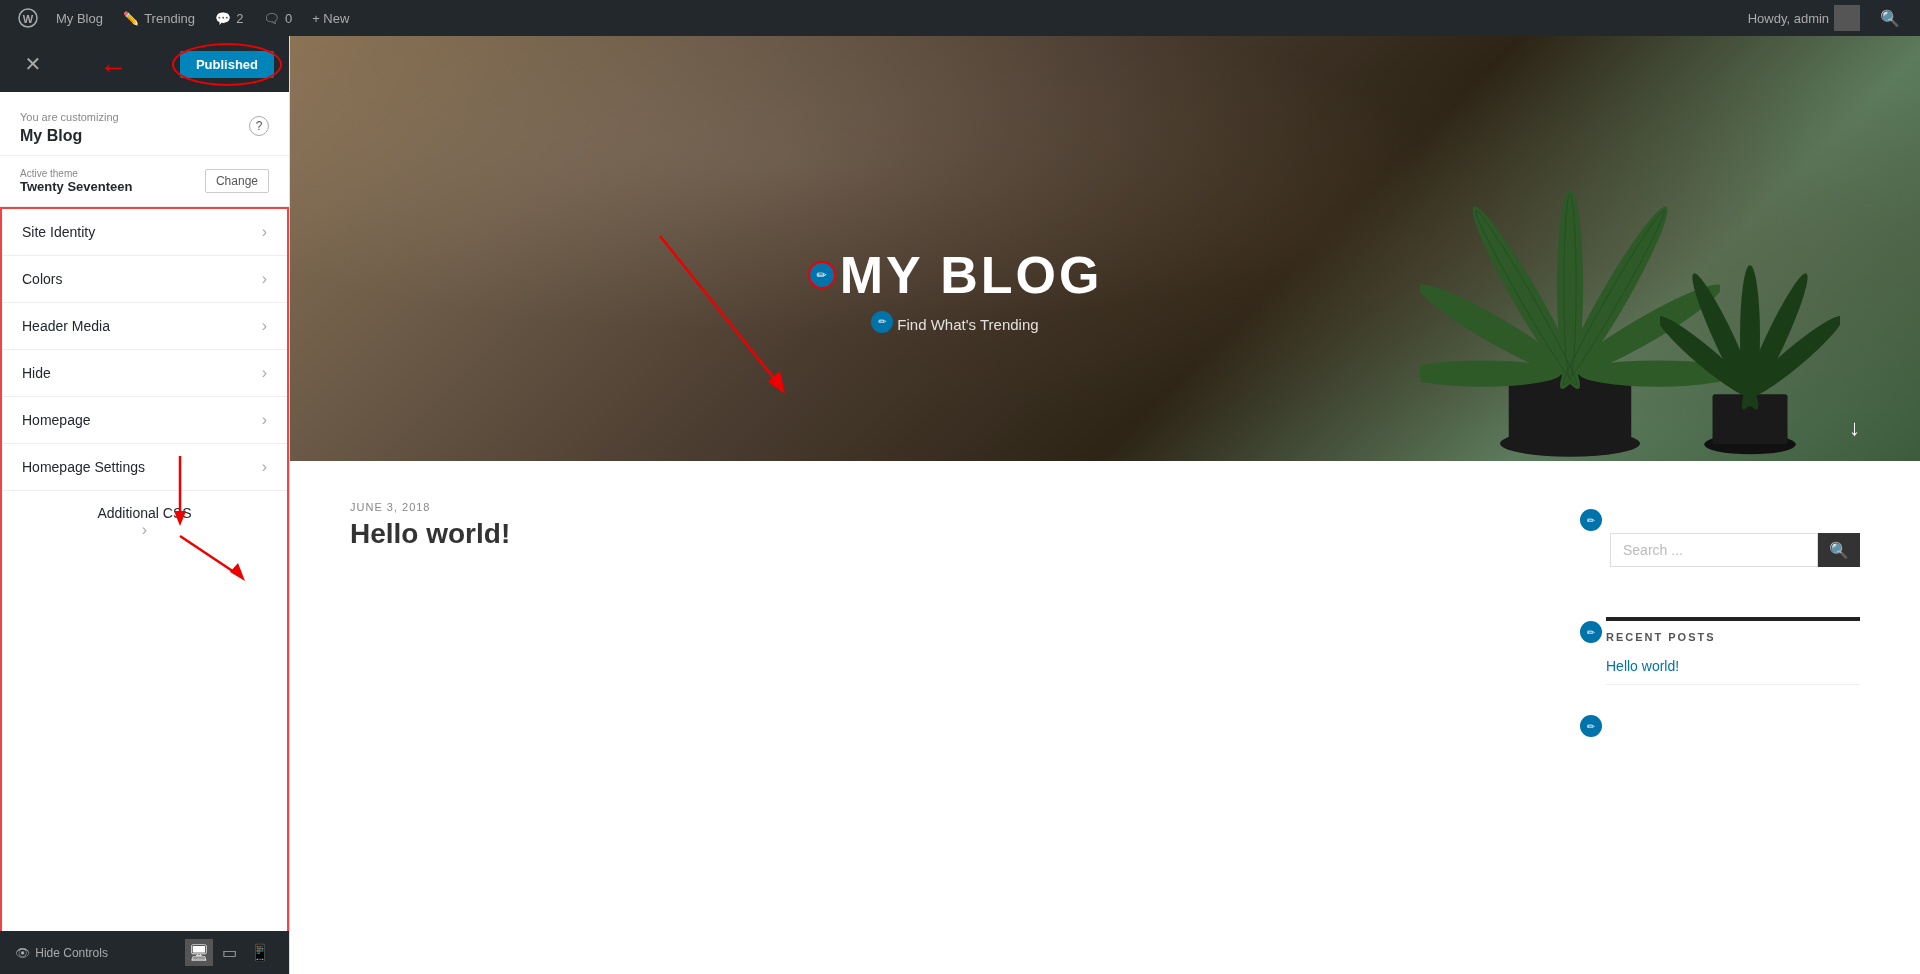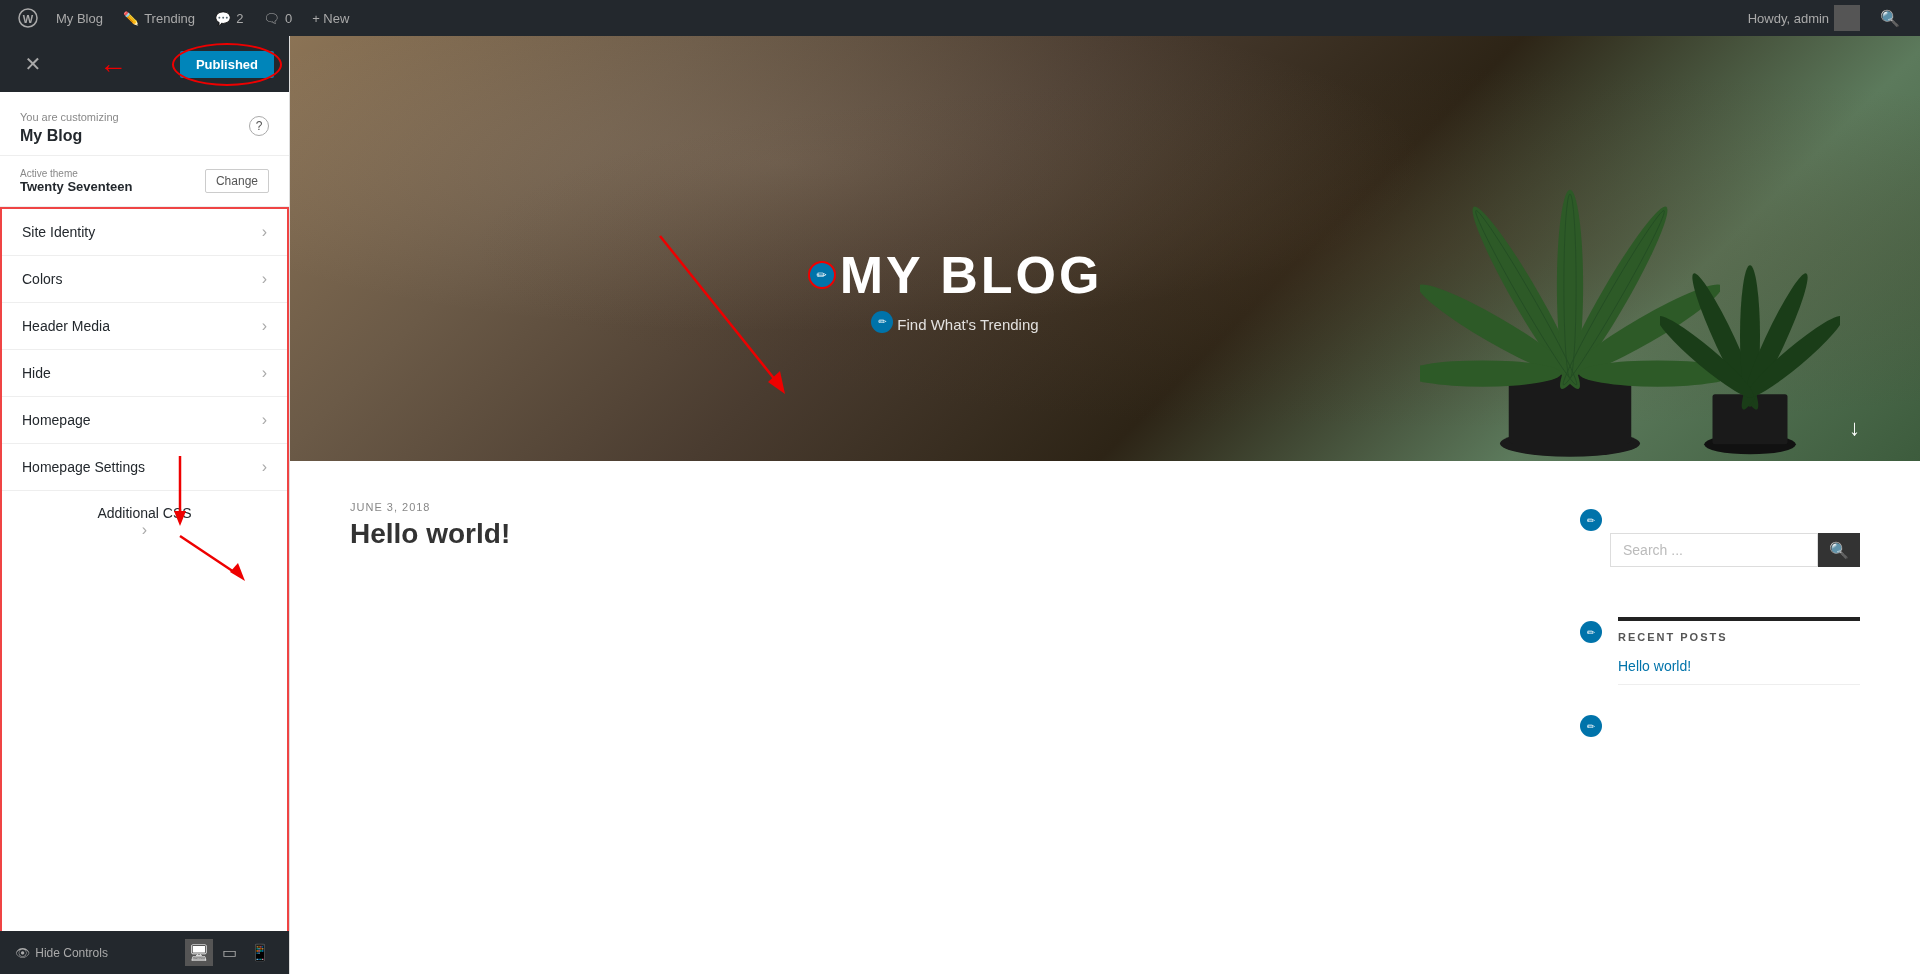--- a/index.html
+++ b/index.html
@@ -570,21 +570,21 @@
           <div style="position:relative; display:flex; align-items:flex-start; margin-bottom:20px;">
             <div class="edit-pencil-icon-small" style="margin-top:8px; flex-shrink:0;">✏</div>
             <div class="widget-search" style="flex:1; margin-left:4px;">
               <input type="text" class="search-input" placeholder="Search ..." style="">
               <button class="search-submit-btn">🔍</button>
             </div>
           </div>
 
           <div style="display:flex; align-items:flex-start;">
             <div class="edit-pencil-icon-small" style="margin-top:4px; flex-shrink:0;">✏</div>
-            <div class="widget-recent-posts" style="flex:1; margin-left:12px;">
+            <div class="widget-recent-posts" style="flex:1; margin-left:0;">
               <h3>RECENT POSTS</h3>
               <div class="recent-post-link">Hello world!</div>
             </div>
           </div>
 
           <div style="margin-top:30px;">
             <div class="edit-pencil-icon-small">✏</div>
           </div>
         </div>
       </div>

